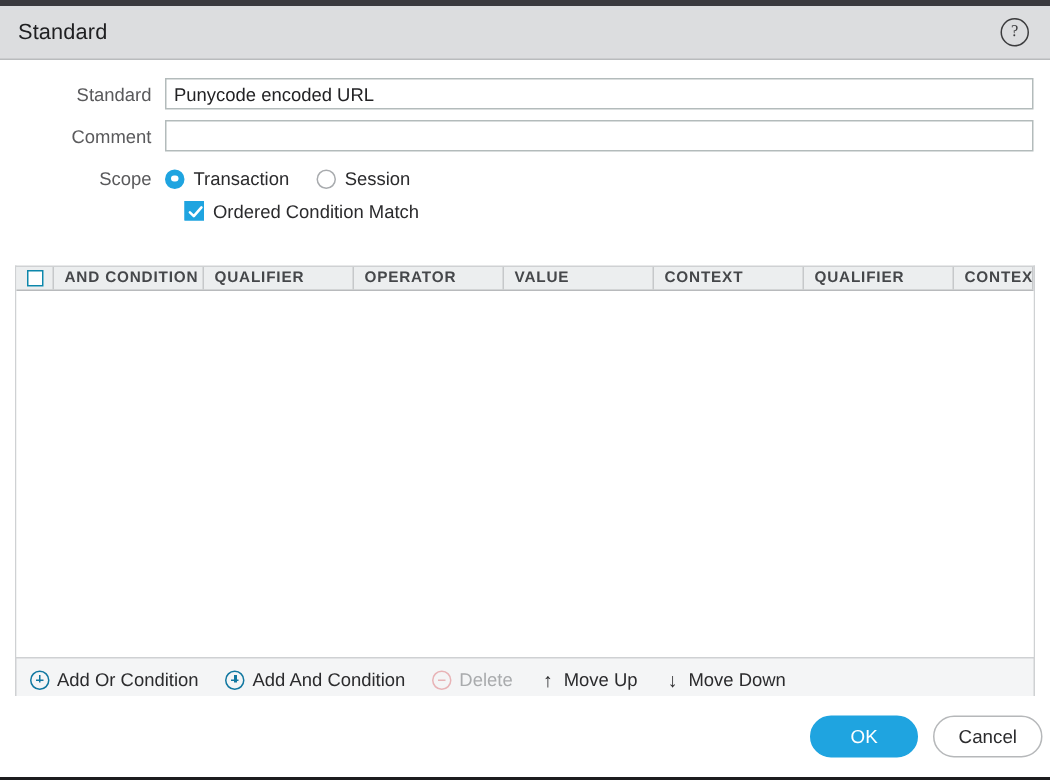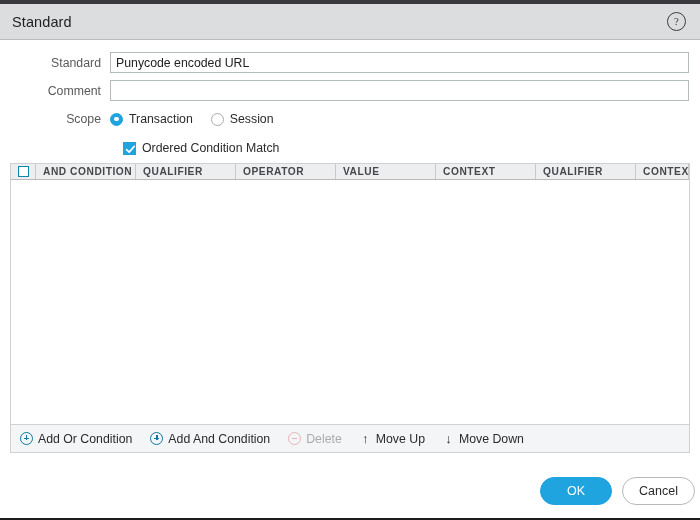--- a/index.html
+++ b/index.html
@@ -147,23 +147,23 @@
     background: #ffffff;
     border: 1px solid #a8abae;
   }
   .radio-label {
     font-size: 12.3px;
     color: #2b2b2d;
   }
   
   .check-row {
     display: flex;
-    align-items: flex-end;
+    align-items: flex-start;
     height: 21px;
-    margin-bottom: 8px;
+    margin-bottom: 22px;
   }
   .check-offset {
     width: 113px;
     flex: 0 0 auto;
   }
   .checkbox {
     width: 13px;
     height: 13px;
     box-sizing: border-box;
     background: #1fa4e0;
@@ -232,21 +232,21 @@
     height: 29px;
     box-sizing: border-box;
     background: #f4f5f6;
     border: 1px solid #cfd1d3;
     display: flex;
     align-items: center;
     padding-left: 9px;
   }
   .tb-btn {
     display: flex;
-    align-items: flex-start;
+    align-items: flex-end;
     font-size: 12.3px;
     color: #2b2b2d;
     margin-right: 18px;
     cursor: pointer;
     white-space: nowrap;
   }
   .tb-btn.disabled {
     color: #a9abad;
     cursor: default;
   }

